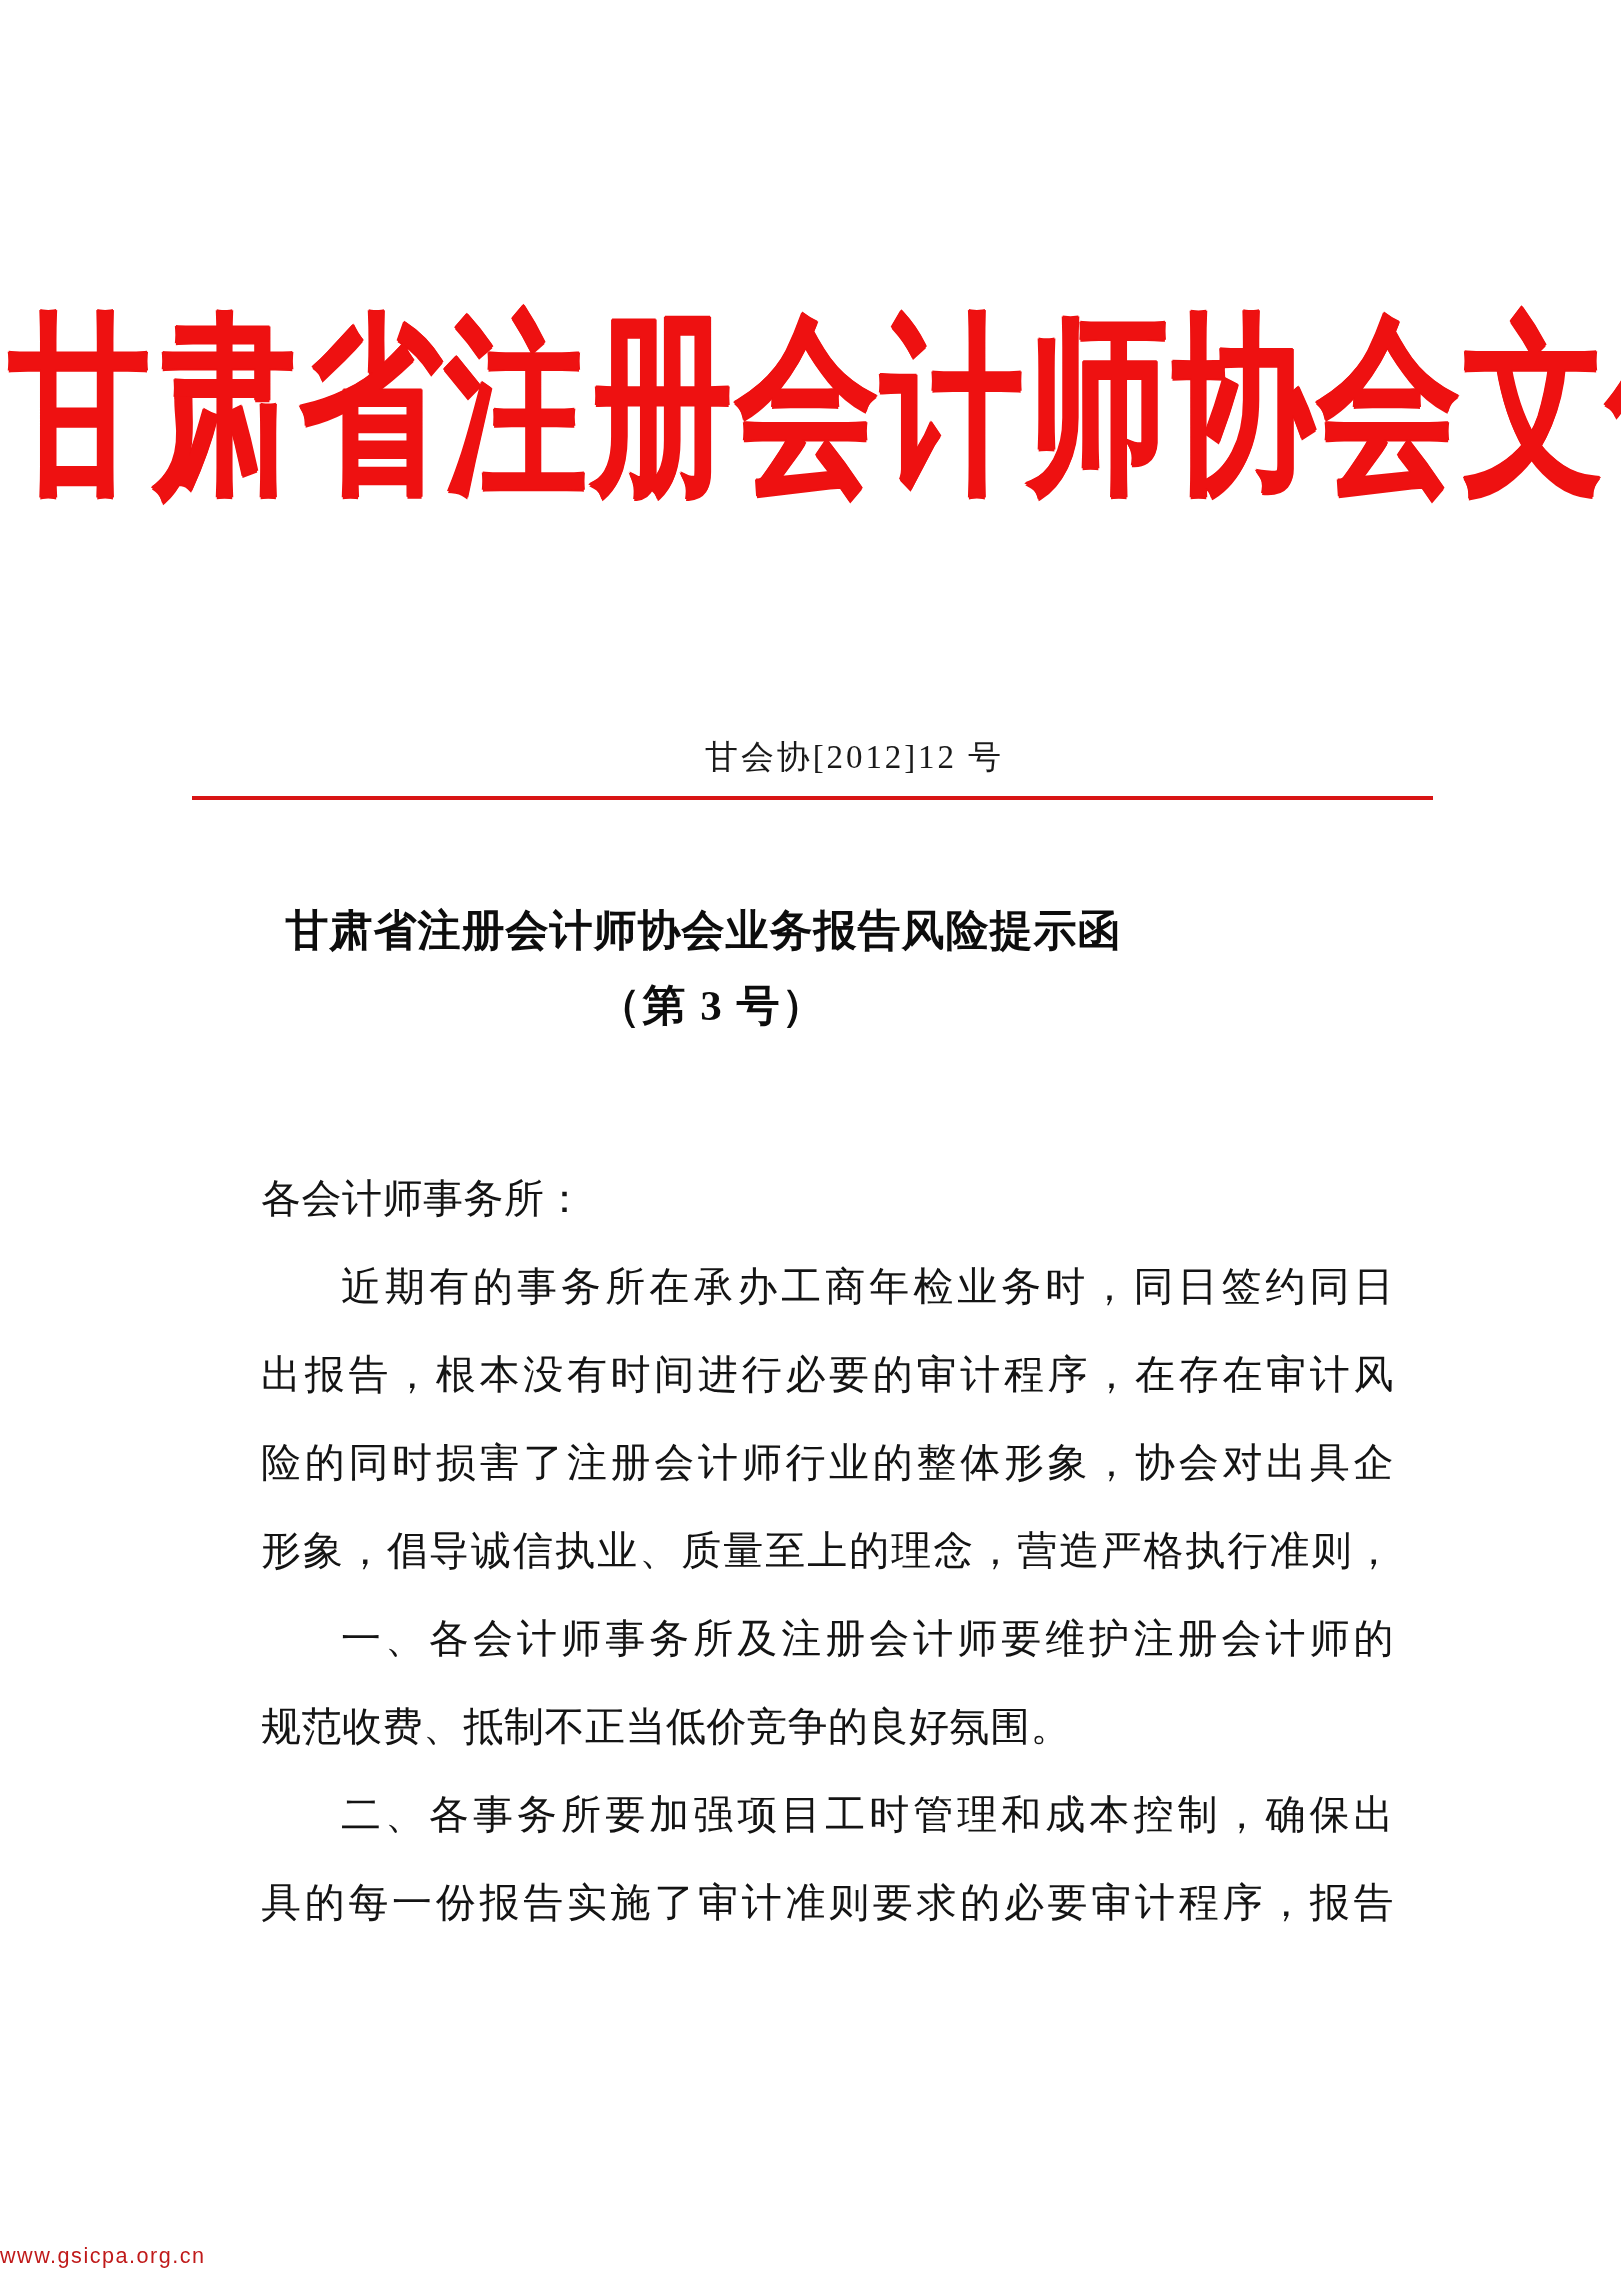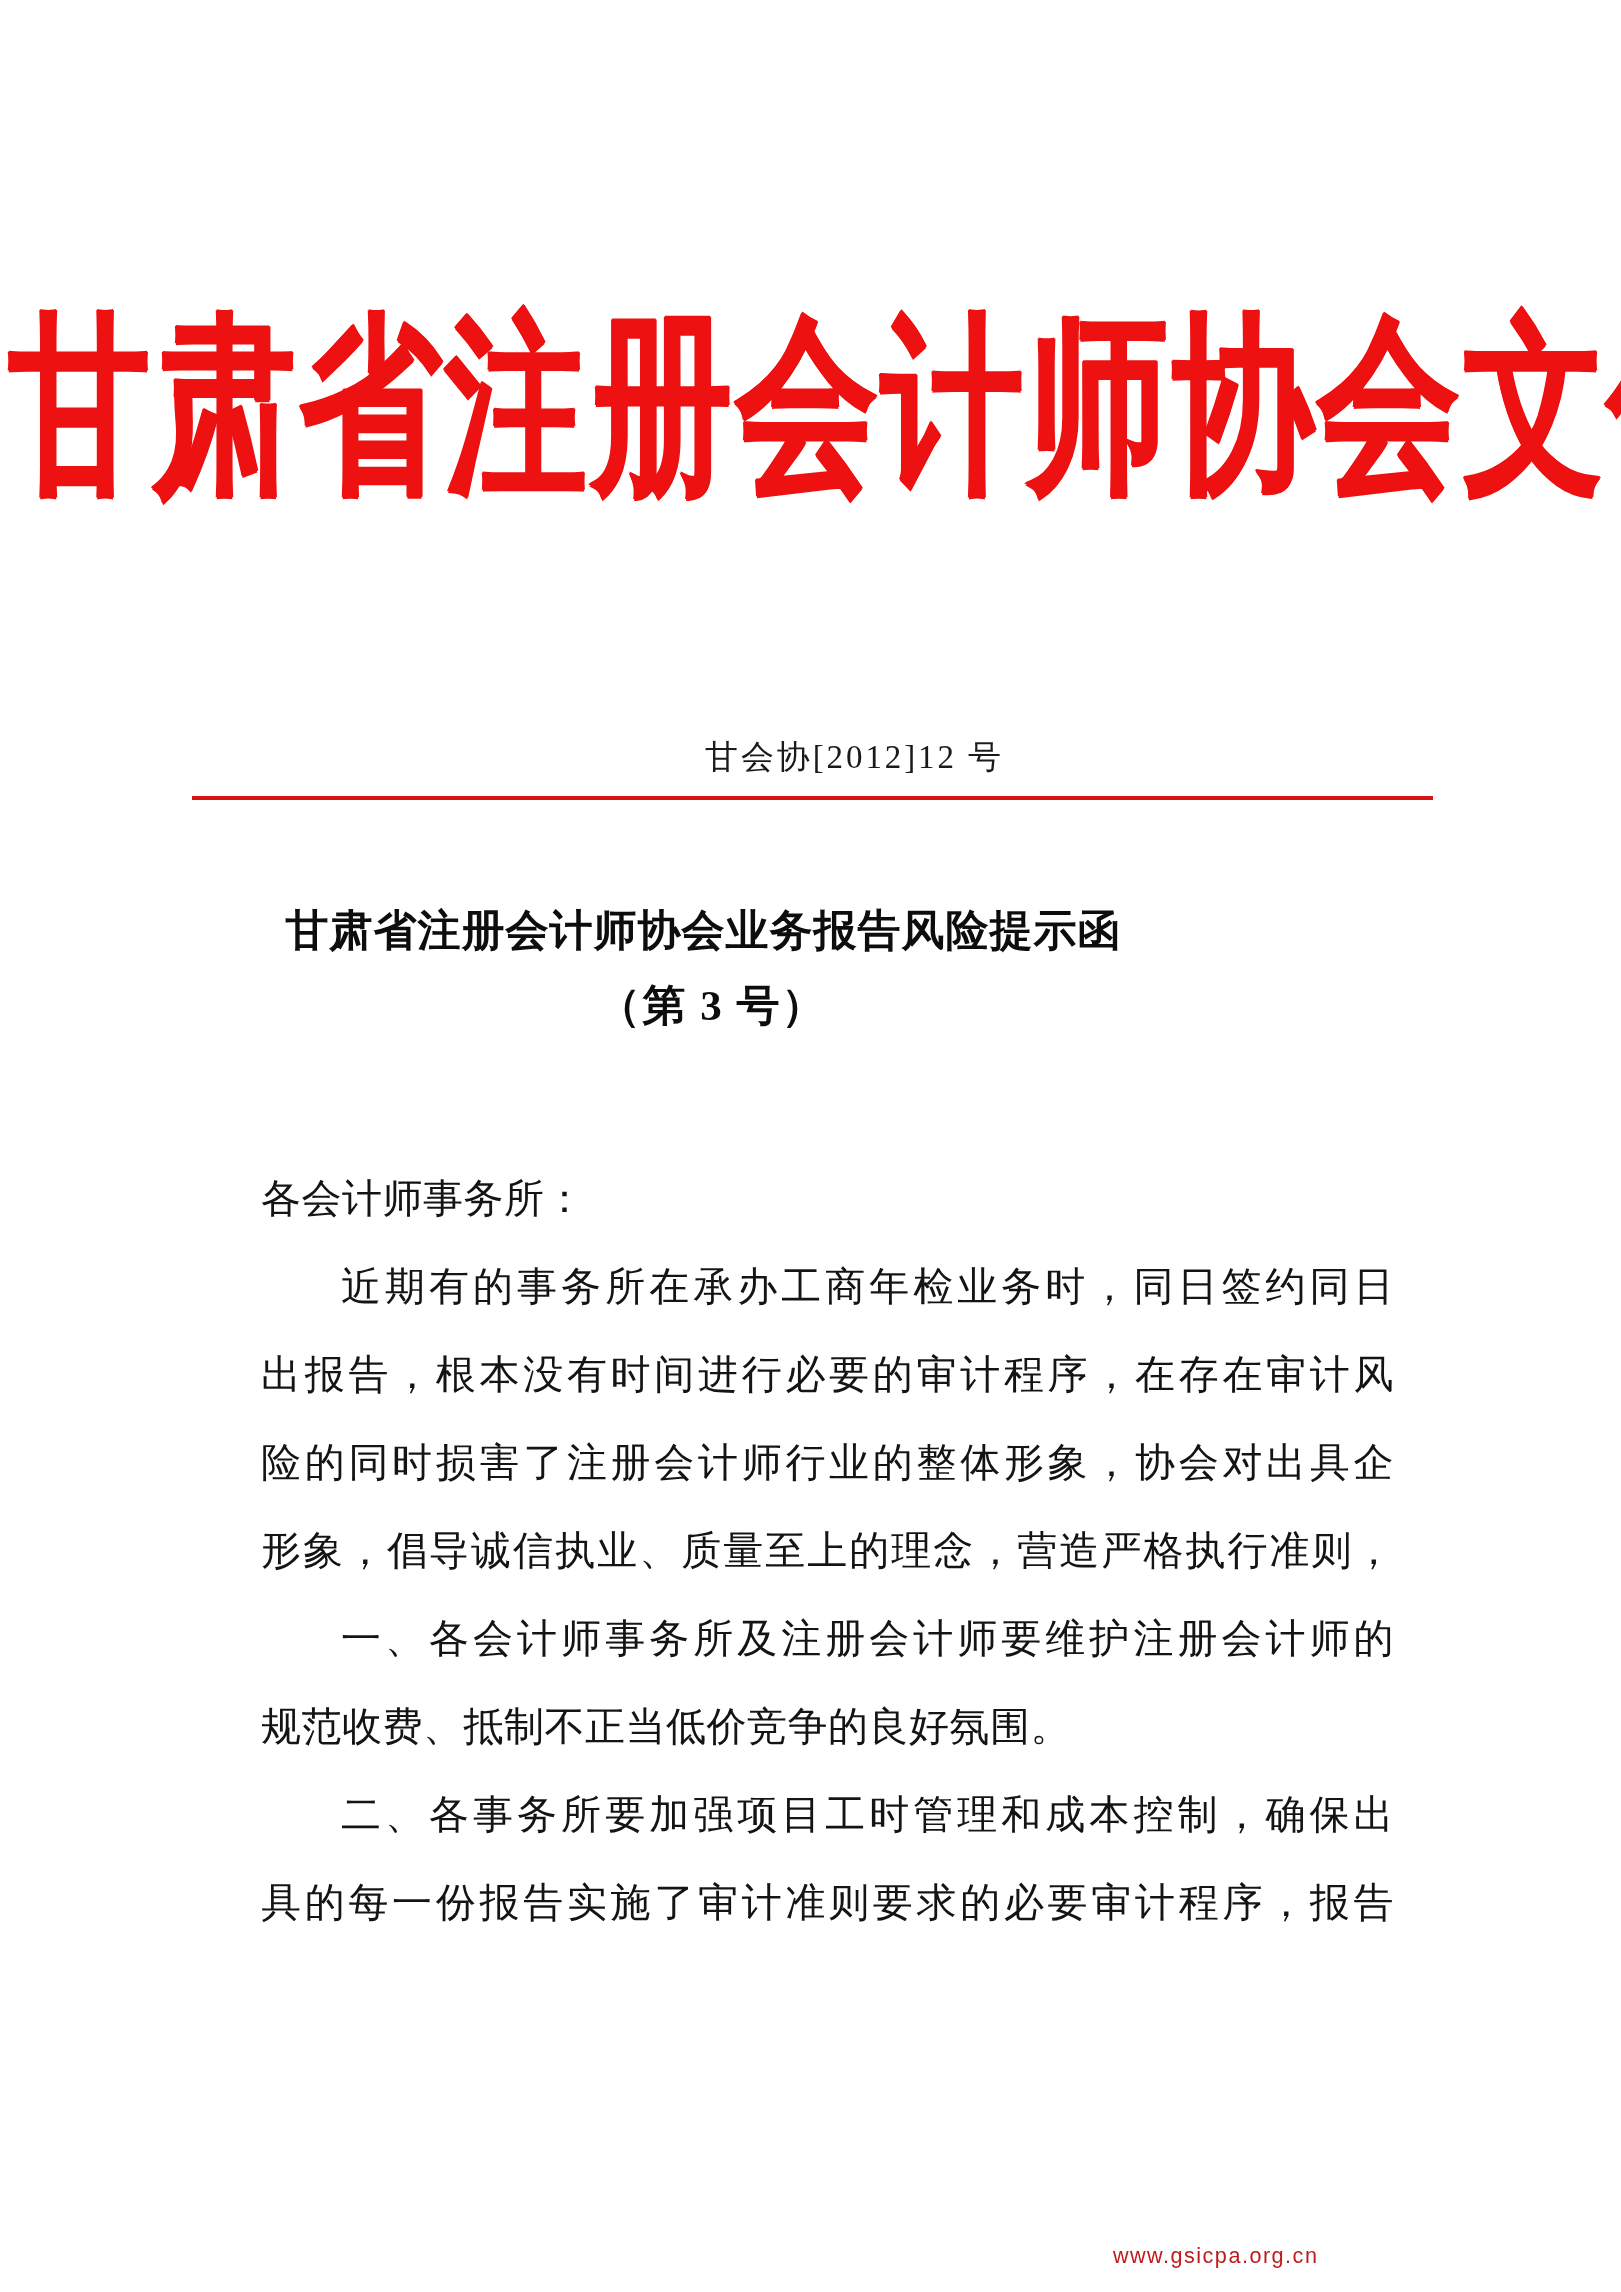--- a/index.html
+++ b/index.html
@@ -125,21 +125,20 @@
     text-align: justify;
     text-align-last: justify;
   }
 
   
   .footer-url {
     position: absolute;
     left: 0;
     top: 2243px;
     width: 1340px;
-    text-align: right;
     padding-right: 21.6px;
     box-sizing: border-box;
   }
   .footer-url span {
     color: #c01a1a;
     font-size: 21.6px;
     letter-spacing: 1.5px;
     font-family: "Liberation Sans", "DejaVu Sans", sans-serif;
   }
 </style>

